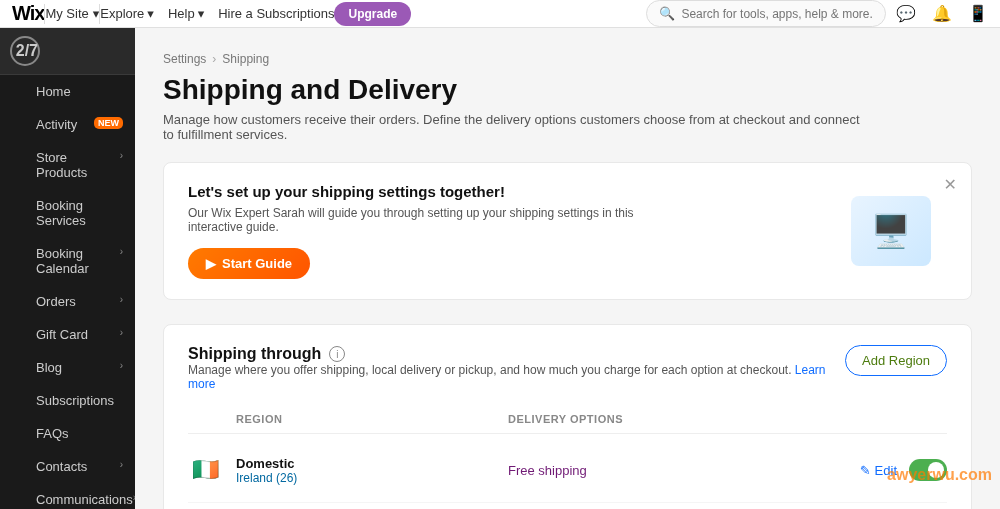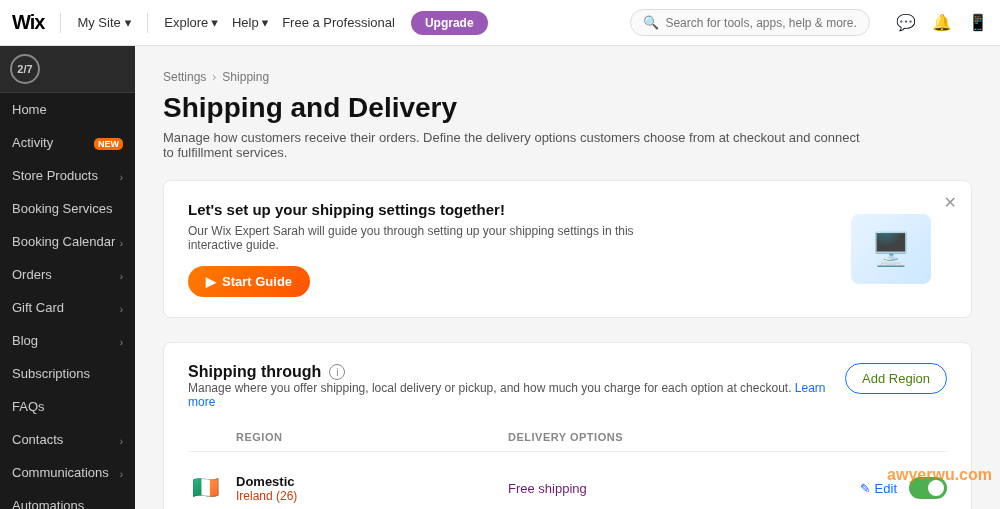--- a/index.html
+++ b/index.html
@@ -2,25 +2,24 @@
 <html><head>
   <meta charset="utf-8">
   <style>
     * { box-sizing: border-box; margin: 0; padding: 0; }
     body { font-family: 'Helvetica Neue', Arial, sans-serif; font-size: 13px; background: #f5f5f5; display: flex; flex-direction: column; height: 509px; overflow: hidden; }
 
     
     .top-nav {
       background: #fff;
       border-bottom: 1px solid #e0e0e0;
-      height: 46px;
+      height: 28px;
       display: flex;
       align-items: center;
       padding: 0 12px;
-      gap: 16px;
       z-index: 100;
       flex-shrink: 0;
     }
     .wix-logo {
       font-weight: 900;
       font-size: 20px;
       color: #000;
       letter-spacing: -1px;
     }
     .nav-divider { width: 1px; height: 20px; background: #ddd; }
@@ -72,33 +71,34 @@
     
     .setup-bar {
       background: #2a2a2a;
       padding: 8px 10px;
       display: flex; align-items: center; gap: 8px;
       border-bottom: 1px solid #3a3a3a;
     }
     .setup-circle {
       width: 30px; height: 30px; border-radius: 50%;
       border: 2px solid #888;
-      display: flex; align-items: center; justify-content: center;
-      font-size: 11px; color: #ccc; font-weight: 600; flex-shrink: 0;
+      display: flex; align-items: center; justify-content: flex-end;
+      font-size: 16px; color: #ccc; font-weight: 600; flex-shrink: 0;
     }
     .setup-text { font-size: 11px; color: #fff; font-weight: 600; line-height: 1.3; }
     .setup-subtext { font-size: 10px; color: #888; cursor: pointer; text-decoration: underline; }
 
     .sidebar-item {
       padding: 9px 12px;
       color: #ccc;
       cursor: pointer;
-      display: flex; align-items: flex-end; justify-content: space-between;
+      display: flex; align-items: flex-start; justify-content: space-between;
       font-size: 13px;
       position: relative;
+      margin-left: 24px;
     }
     .sidebar-item .badge {
       background: #ff6b00; color: #fff;
       font-size: 9px; font-weight: 700;
       padding: 1px 4px; border-radius: 5px;
     }
     .sidebar-item .chevron { font-size: 10px; color: #888; }
 
     
     .main {
@@ -194,21 +194,21 @@
       border-bottom: 1px solid #f5f5f5;
     }
     .region-flag {
       width: 36px; height: 36px; border-radius: 50%;
       overflow: hidden; margin-right: 12px; flex-shrink: 0;
       display: flex; align-items: center; justify-content: center;
       font-size: 22px;
     }
     .region-info { flex: 0 0 272px; }
     .region-name { font-size: 13px; font-weight: 600; color: #111; }
-    .region-sub { font-size: 12px; color: #c2410c; }
+    .region-sub { font-size: 12px; color: #0369a1; }
     .delivery-col { flex: 1; font-size: 13px; color: #701a75; }
     .region-actions { display: flex; align-items: center; gap: 12px; margin-left: auto; }
     .edit-btn {
       background: transparent; border: none;
       color: #116dff; font-size: 13px; cursor: pointer;
       display: flex; align-items: center; gap: 4px;
     }
     .toggle {
       width: 38px; height: 22px; border-radius: 11px;
       background: #4caf50; position: relative; cursor: pointer; flex-shrink: 0;
@@ -239,21 +239,21 @@
   <div class="nav-divider"></div>
   <div class="nav-links">
     <span class="nav-link">
       <span>Explore</span>
         <span>▾</span>
     </span>
     <span class="nav-link">
       <span>Help</span>
         <span>▾</span>
     </span>
-    <span class="nav-link">Free a Professional</span>
+    <span class="nav-link">Hire a Subscriptions</span>
   </div>
   <button class="upgrade-btn">Upgrade</button>
   <div class="search-bar">
     <span style="color:#999;font-size:13px;">🔍</span>
     <input type="text" placeholder="Search for tools, apps, help &amp; more..." style="">
   </div>
   <div class="nav-icons">
     <span class="nav-icon">💬</span>
     <span class="nav-icon">🔔</span>
     <span class="nav-icon">📱</span>

